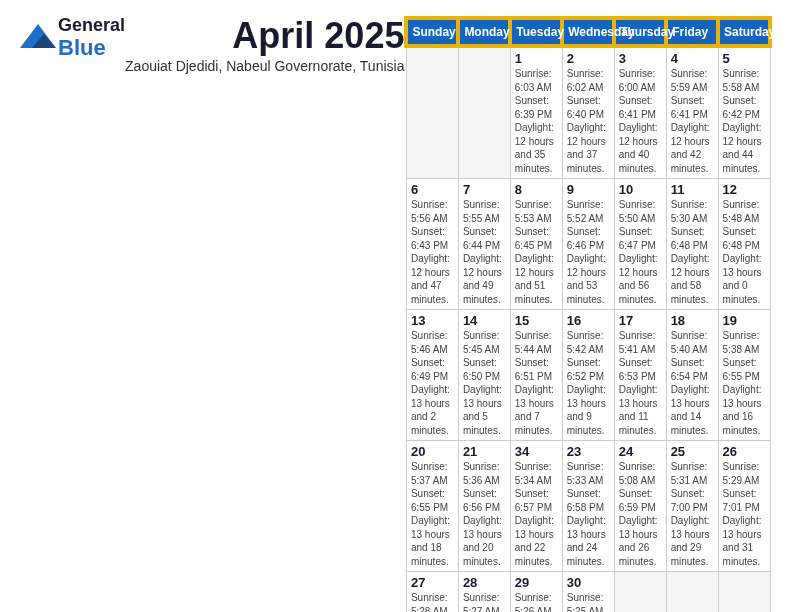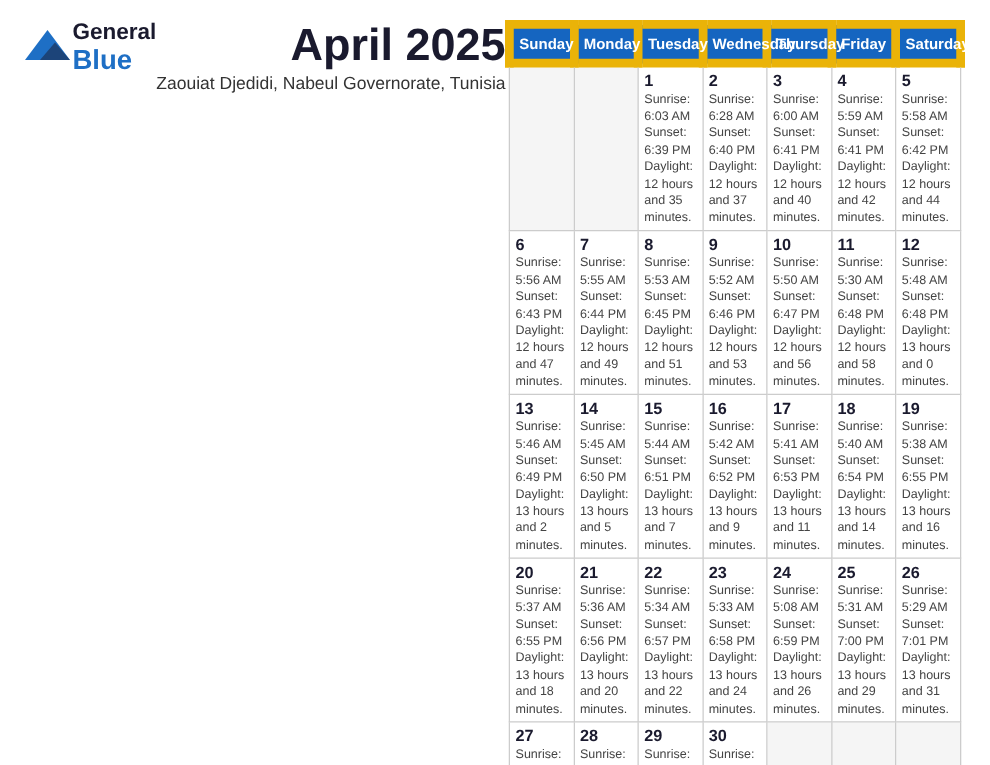--- a/index.html
+++ b/index.html
@@ -44,21 +44,21 @@
       width: 100%;
       table-layout: fixed;
     }
     .calendar th {
       background: #1565c0;
       color: #fff;
       font-size: 12px;
       font-weight: bold;
       padding: 5px 4px;
       text-align: left;
-      border: 7px solid #eab308;
+      border: 4px solid #eab308;
     }
     .calendar td {
       border: 1px solid #ccc;
       vertical-align: top;
       padding: 3px 4px;
       font-size: 9.5px;
       color: #333;
       background: #fff;
       height: 88px;
     }
@@ -130,21 +130,21 @@
           <td class="empty"></td>
           <td>
             <span class="day-num">1</span>
             <div class="cell-info" style="white-space: pre-line;">Sunrise: 6:03 AM
 Sunset: 6:39 PM
 Daylight: 12 hours
 and 35 minutes.</div>
           </td>
           <td>
             <span class="day-num">2</span>
-            <div class="cell-info" style="white-space: pre-line;">Sunrise: 6:28 AM
+            <div class="cell-info" style="white-space: pre-line;">Sunrise: 6:02 AM
 Sunset: 6:40 PM
 Daylight: 12 hours
 and 37 minutes.</div>
           </td>
           <td>
             <span class="day-num">3</span>
             <div class="cell-info" style="white-space: pre-line;">Sunrise: 6:00 AM
 Sunset: 6:41 PM
 Daylight: 12 hours
 and 40 minutes.</div>
@@ -275,21 +275,21 @@
 and 18 minutes.</div>
           </td>
           <td>
             <span class="day-num">21</span>
             <div class="cell-info" style="white-space: pre-line;">Sunrise: 5:36 AM
 Sunset: 6:56 PM
 Daylight: 13 hours
 and 20 minutes.</div>
           </td>
           <td>
-            <span class="day-num">22</span>
+            <span class="day-num">34</span>
             <div class="cell-info" style="white-space: pre-line;">Sunrise: 5:34 AM
 Sunset: 6:57 PM
 Daylight: 13 hours
 and 22 minutes.</div>
           </td>
           <td>
             <span class="day-num">23</span>
             <div class="cell-info" style="white-space: pre-line;">Sunrise: 5:33 AM
 Sunset: 6:58 PM
 Daylight: 13 hours

